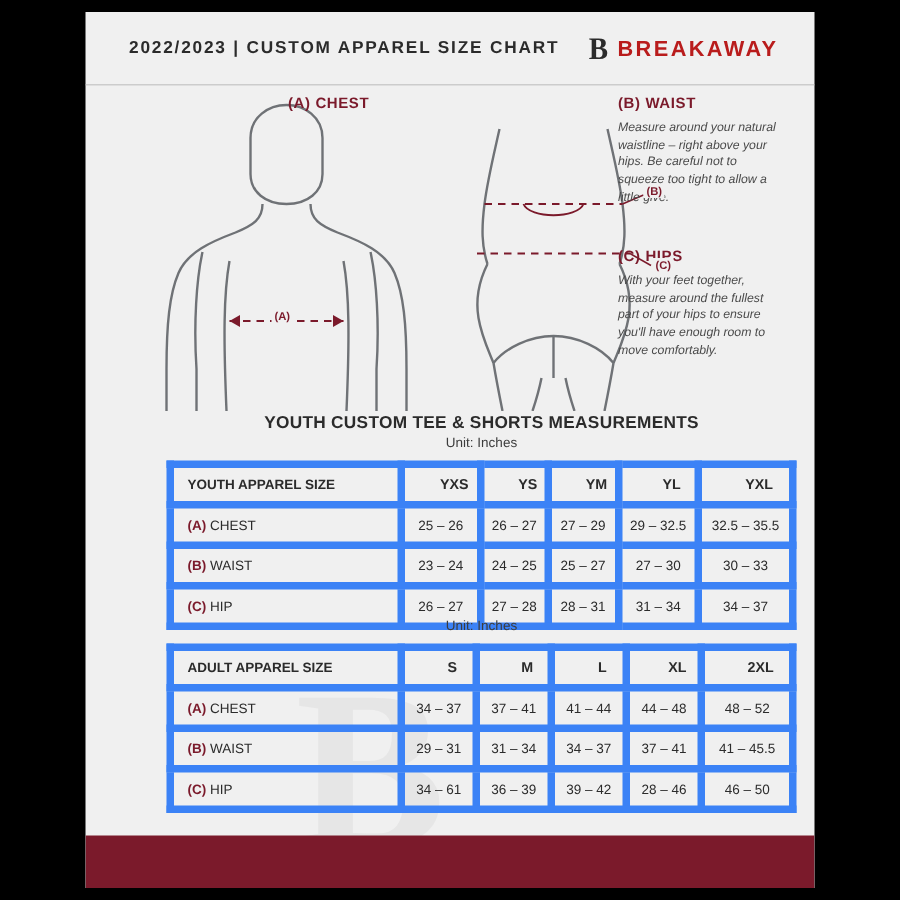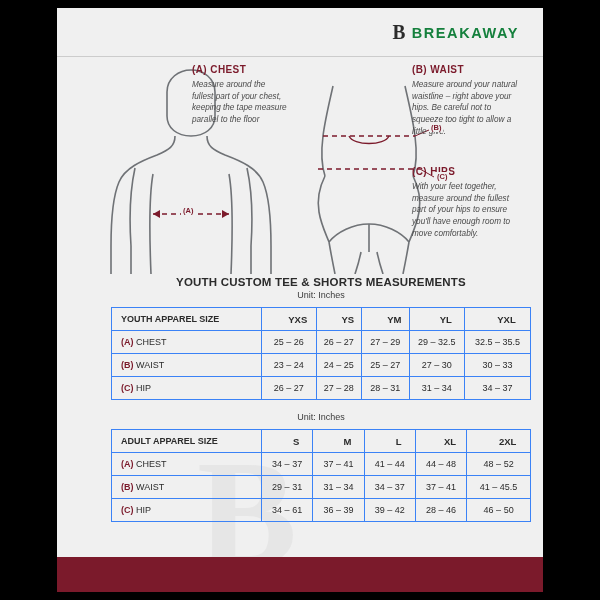--- a/index.html
+++ b/index.html
@@ -62,21 +62,21 @@
     right: 24px;
     top: 14px;
     display: flex;
     align-items: center;
     gap: 6px;
   }
   .brand-name {
     font-size: 14.5px;
     font-weight: bold;
     letter-spacing: 1.6px;
-    color: #15803d;
+    color: #b91c1c;
   }
   .brand-mark {
     font-family: "Liberation Serif", serif;
     font-size: 21px;
     font-weight: bold;
     color: #2b2b2b;
     line-height: 1;
     transform: scaleX(0.92);
   }
   
@@ -135,21 +135,21 @@
     margin-top: 2px;
     margin-bottom: 7px;
   }
   table {
     border-collapse: collapse;
     margin: 0 auto;
     width: 420px;
     background: transparent;
   }
   th, td {
-    border: 1px solid #3b82f6;
+    border: 5px solid #3b82f6;
     height: 22px;
     font-size: 9px;
     color: #2b2b2b;
     text-align: center;
     padding: 0;
     font-weight: normal;
   }
   th.rowhead, td.rowhead {
     text-align: left;
     padding-left: 9px;
@@ -180,20 +180,21 @@
 </style>
 </head>
 <body>
 
 <div class="page">
   <div class="sheet">
 
     <div class="watermark">B</div>
 
     <div class="header">
+      <div class="header-title">2022/2023   |   CUSTOM APPAREL SIZE CHART</div>
       <div class="brand">
         <span class="brand-mark">B</span>
         <span class="brand-name">BREAKAWAY</span>
       </div>
     </div>
 
     <div class="diagram">
 
       <svg width="486" height="218" style="position:absolute;left:0;top:0">
 
@@ -244,21 +245,20 @@
         </g>
 
         <g stroke="#7b1a2b" stroke-width="1" fill="none">
           <line x1="358" y1="80" x2="372" y2="74"></line>
           <line x1="363" y1="113" x2="377" y2="121"></line>
         </g>
       </svg>
 
       <div class="note note-chest">
         <div class="note-title">(A) CHEST</div>
-        <div class="note-body">Measure around the fullest part of your chest, keeping the tape measure parallel to the floor</div>
       </div>
 
       <div class="note note-waist">
         <div class="note-title">(B) WAIST</div>
         <div class="note-body">Measure around your natural waistline – right above your hips. Be careful not to squeeze too tight to allow a little give.</div>
       </div>
 
       <div class="note note-hips">
         <div class="note-title">(C) HIPS</div>
         <div class="note-body">With your feet together, measure around the fullest part of your hips to ensure you'll have enough room to move comfortably.</div>

